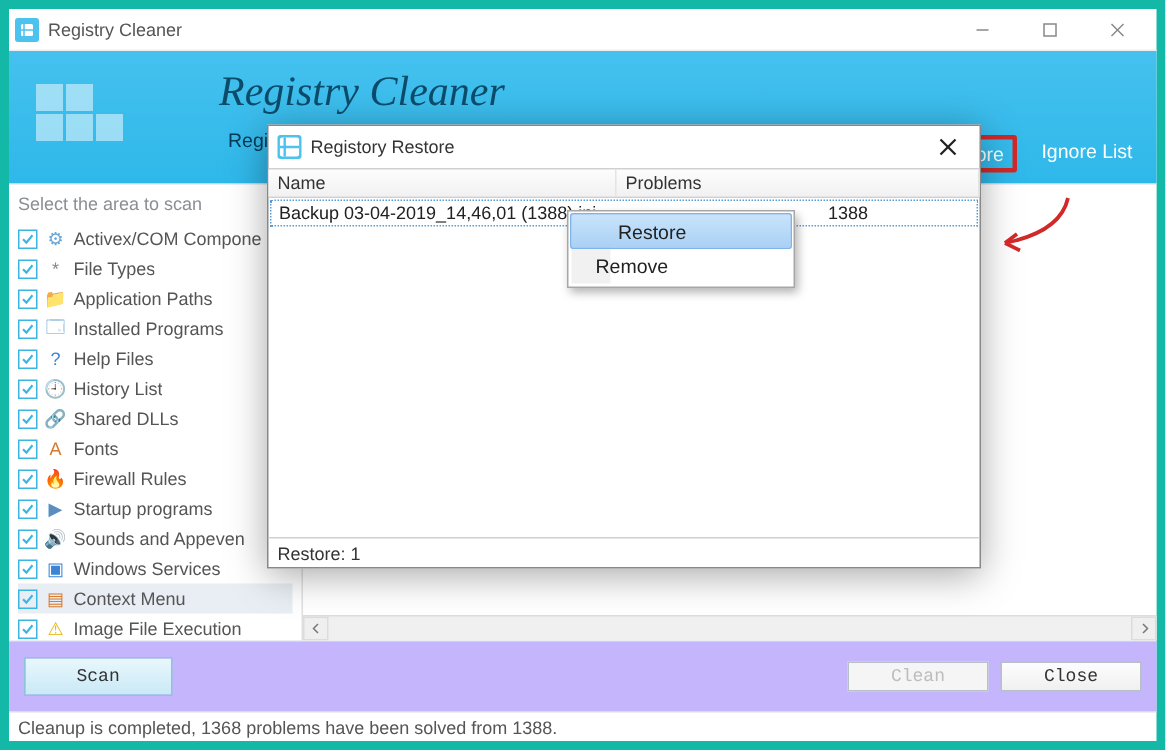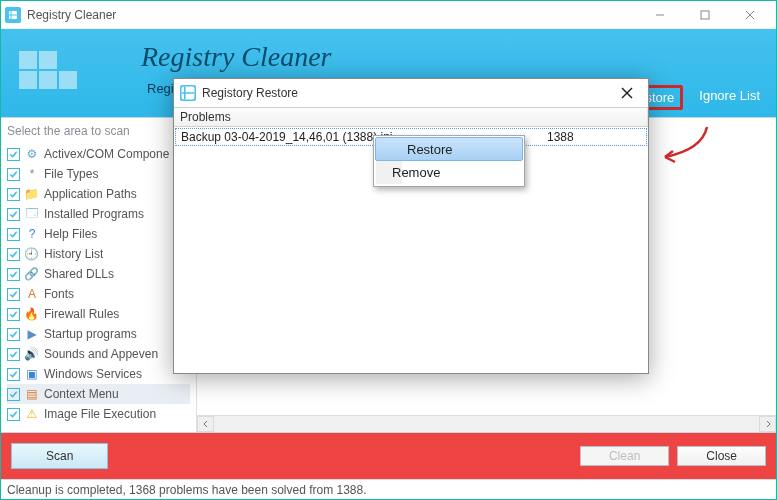--- a/index.html
+++ b/index.html
@@ -1,17 +1,17 @@
 <!DOCTYPE html>
 <html><head>
 <meta charset="utf-8">
 <style>
   * { box-sizing: border-box; margin: 0; padding: 0; }
   html, body { width: 777px; height: 500px; font-family: "Segoe UI", Arial, sans-serif; font-size: 12px; background: #fff; overflow: hidden; }
-  .window { width: 777px; height: 500px; border: 1px solid #14b8a6; background: #fff; display: flex; flex-direction: column; position: relative; }
+  .window { width: 777px; height: 500px; border: 6px solid #14b8a6; background: #fff; display: flex; flex-direction: column; position: relative; }
   
   .titlebar { height: 28px; display: flex; align-items: center; padding: 0 4px; border-bottom: 1px solid #eee; }
   .titlebar .app-icon { width: 16px; height: 16px; background: #4cc2ee; border-radius: 2px; display: flex; align-items: center; justify-content: center; margin-right: 6px; }
   .titlebar .app-icon svg { width: 10px; height: 10px; }
   .titlebar .title { color: #555; font-size: 12px; }
   .titlebar .win-controls { margin-left: auto; display: flex; }
   .titlebar .win-btn { width: 45px; height: 28px; display: flex; align-items: center; justify-content: center; color: #888; }
   .titlebar .win-btn svg { width: 10px; height: 10px; }
   
   .banner { height: 88px; background: linear-gradient(#45c1ee, #2eb8ea); position: relative; overflow: hidden; }
@@ -36,21 +36,21 @@
   .side-item .chk { width: 13px; height: 13px; border: 1px solid #3bb6e3; display: flex; align-items: center; justify-content: center; flex-shrink:0;}
   .side-item .chk svg { width: 9px; height: 9px; stroke: #3bb6e3; }
   .side-item .ico { width: 16px; height: 16px; display:flex; align-items:center; justify-content:center; flex-shrink:0;}
   .side-item .lbl { color: #555; font-size: 12px; overflow: hidden; text-overflow: clip; }
   
   .main { flex: 1; background: #fff; position: relative; }
   .hscroll { position: absolute; left: 0; right: 0; bottom: 0; height: 17px; background: #f0f0f0; border-top: 1px solid #ddd; display:flex; }
   .hscroll .arrow { width:17px; height:100%; display:flex; align-items:center; justify-content:center; background:#efefef; border:1px solid #dcdcdc;}
   .hscroll .track { flex:1; }
   
-  .footer { height: 46px; display: flex; align-items: center; padding: 0 10px; gap: 8px; background: #ef4444; }
+  .footer { height: 46px; display: flex; align-items: center; padding: 0 10px; gap: 8px; background: #c4b5fd; font-family: Liberation Mono, monospace; }
   .footer .btn { height: 20px; padding: 0 28px; font-size: 12px; border: 1px solid #b8c0c7; background: linear-gradient(#fdfdfd,#f0f0f0); color: #333; display:flex; align-items:center;}
   .footer .btn.scan { background: linear-gradient(#e9f7fd,#c9e9f6); border-color:#8fc3da; color:#333; padding: 0 34px; height:26px;}
   .footer .btn.disabled { color: #bdbdbd; background:#f5f5f5; }
   .statusbar { height: 20px; border-top: 1px solid #ddd; display:flex; align-items:center; padding: 0 6px; color:#555; font-size:12px; }
   
   .dialog { position: absolute; left: 172px; top: 77px; width: 476px; height: 296px; background: #fff; border: 1px solid #888; box-shadow: 0 4px 24px rgba(0,0,0,0.35); z-index: 50; display:flex; flex-direction:column; }
   .dlg-titlebar { height: 28px; display:flex; align-items:center; padding: 0 6px; }
   .dlg-titlebar .app-icon { width: 16px; height: 16px; background: #4cc2ee; border-radius: 2px; display: flex; align-items: center; justify-content: center; margin-right: 6px; }
   .dlg-titlebar .title { color:#333; font-size:12px; }
   .dlg-titlebar .close { margin-left:auto; width:30px; height:28px; display:flex; align-items:center; justify-content:center; }
@@ -296,29 +296,31 @@
       </div>
       <span class="title">Registory Restore</span>
       <div class="close">
         <svg width="12" height="12" viewBox="0 0 12 12">
             <line x1="1" y1="1" x2="11" y2="11" stroke="#222" stroke-width="1.5"></line>
             <line x1="11" y1="1" x2="1" y2="11" stroke="#222" stroke-width="1.5"></line>
           </svg>
       </div>
     </div>
     <div class="dlg-header-row">
+      <div class="col col-name">Name</div>
       <div class="col col-prob">Problems</div>
     </div>
     <div class="dlg-body" id="dlg-body">
         <div class="dlg-row selected">
           <div class="cell col-name" style="flex: 0 0 230px;">Backup 03-04-2019_14,46,01 (1388).ini</div>
           <div class="cell col-time" style="flex: 0 0 136px;"></div>
           <div class="cell col-prob" style="flex: 1 1 0%;">1388</div>
         </div>
       </div>
+    <div class="dlg-status">Restore: 1</div>
   </div>
 
   <div class="ctxmenu">
     <div class="gutter"></div>
     <div id="ctx-items">
         <div class="mitem hover">Restore</div>
         <div class="mitem">Remove</div>
       </div>
   </div>
 

